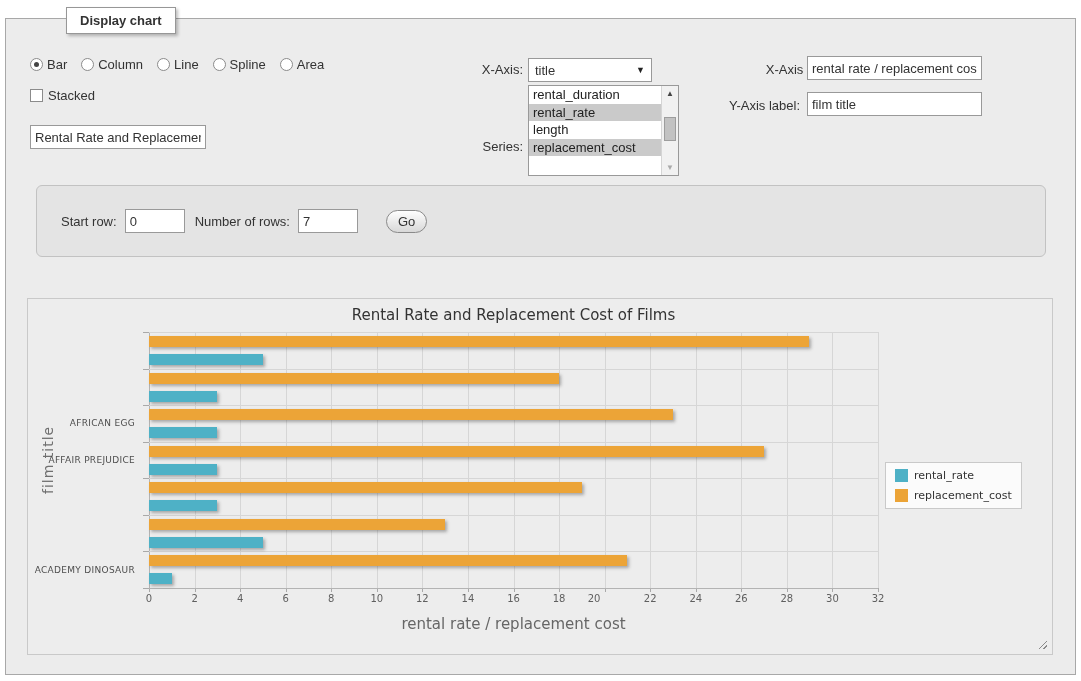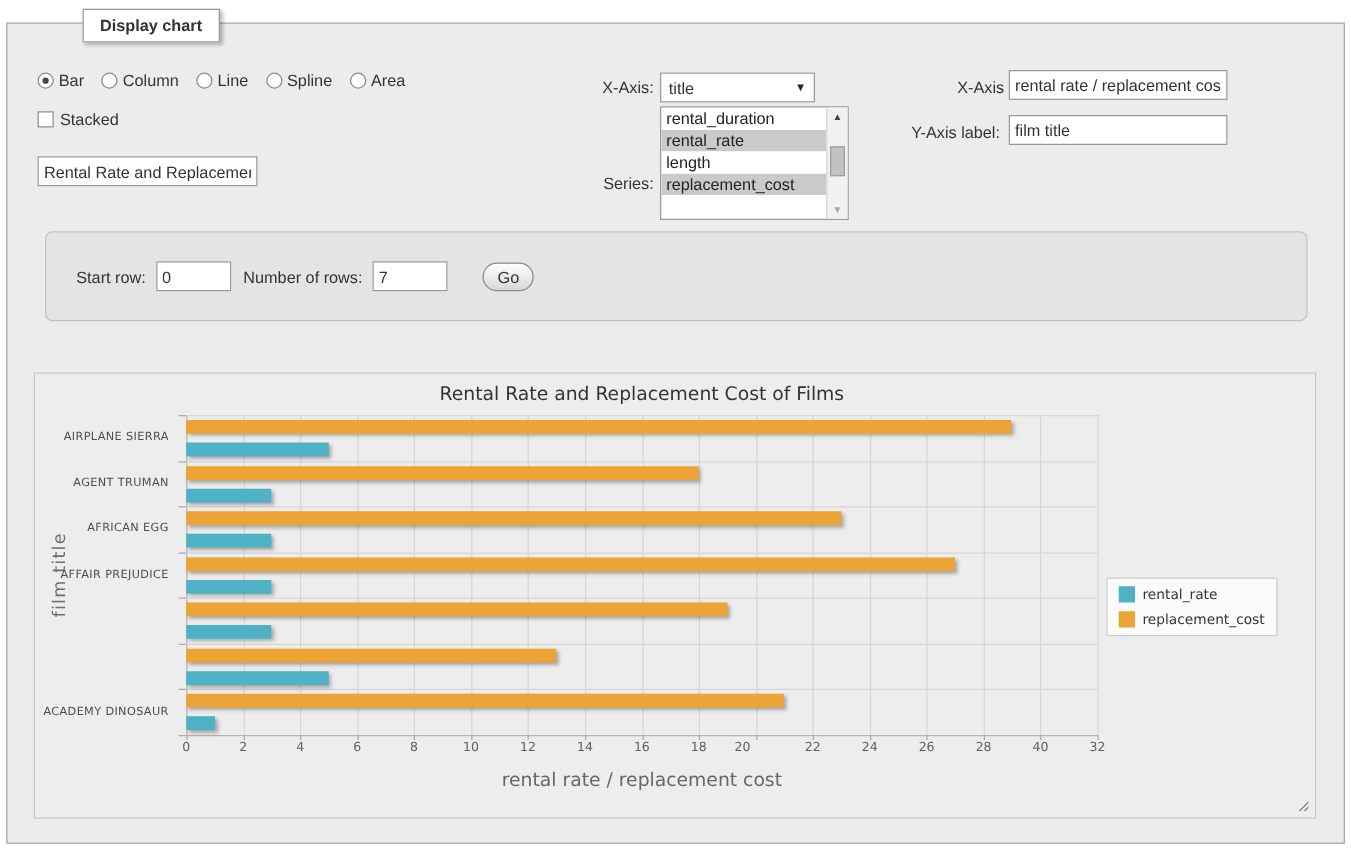--- a/index.html
+++ b/index.html
@@ -157,22 +157,20 @@
     <input class="txt" style="width: 60px; margin-left: 8px;" value="0">
     <span class="lbl" style="margin-left:10px;">Number of rows:</span>
     <input class="txt" style="width: 60px; margin-left: 8px;" value="7">
     <button class="go-btn">Go</button>
   </div>
 
   <div class="chart-panel">
     <div class="chart-title">Rental Rate and Replacement Cost of Films</div>
     <div class="y-title">film title</div>
     <div class="cats" id="cats">
-        <div class="cat" style="top: 0px; height: 36.5714px;">AIRPLANE SIERRA</div>
-        <div class="cat" style="top: 36.5714px; height: 36.5714px;">AGENT TRUMAN</div>
         <div class="cat" style="top: 73.1429px; height: 36.5714px;">AFRICAN EGG</div>
         <div class="cat" style="top: 109.714px; height: 36.5714px;">AFFAIR PREJUDICE</div>
         <div class="cat" style="top: 219.429px; height: 36.5714px;">ACADEMY DINOSAUR</div>
       </div>
     <div class="plot" id="plot">
         <div class="vline axisline" style="left: 0px;"></div>
         <div class="xtickmark" style="left: 0px;"></div>
         <div class="vline" style="left: 45.5625px;"></div>
         <div class="xtickmark" style="left: 45.5625px;"></div>
         <div class="vline" style="left: 91.125px;"></div>
@@ -245,21 +243,21 @@
         <div class="xtick-lbl" style="left: 227.812px;">10</div>
         <div class="xtick-lbl" style="left: 273.375px;">12</div>
         <div class="xtick-lbl" style="left: 318.938px;">14</div>
         <div class="xtick-lbl" style="left: 364.5px;">16</div>
         <div class="xtick-lbl" style="left: 410.062px;">18</div>
         <div class="xtick-lbl" style="left: 445px;">20</div>
         <div class="xtick-lbl" style="left: 501.188px;">22</div>
         <div class="xtick-lbl" style="left: 546.75px;">24</div>
         <div class="xtick-lbl" style="left: 592.312px;">26</div>
         <div class="xtick-lbl" style="left: 637.875px;">28</div>
-        <div class="xtick-lbl" style="left: 683.438px;">40</div>
+        <div class="xtick-lbl" style="left: 683.438px;">30</div>
         <div class="xtick-lbl" style="left: 729px;">32</div>
       </div>
     <div class="x-title">rental rate / replacement cost</div>
     <div class="legend" id="legend">
         <div class="legend-item">
           <div class="swatch" style="background: rgb(78, 177, 198);"></div>
           <div class="legend-label">rental_rate</div>
         </div>
         <div class="legend-item">
           <div class="swatch" style="background: rgb(236, 164, 55);"></div>

